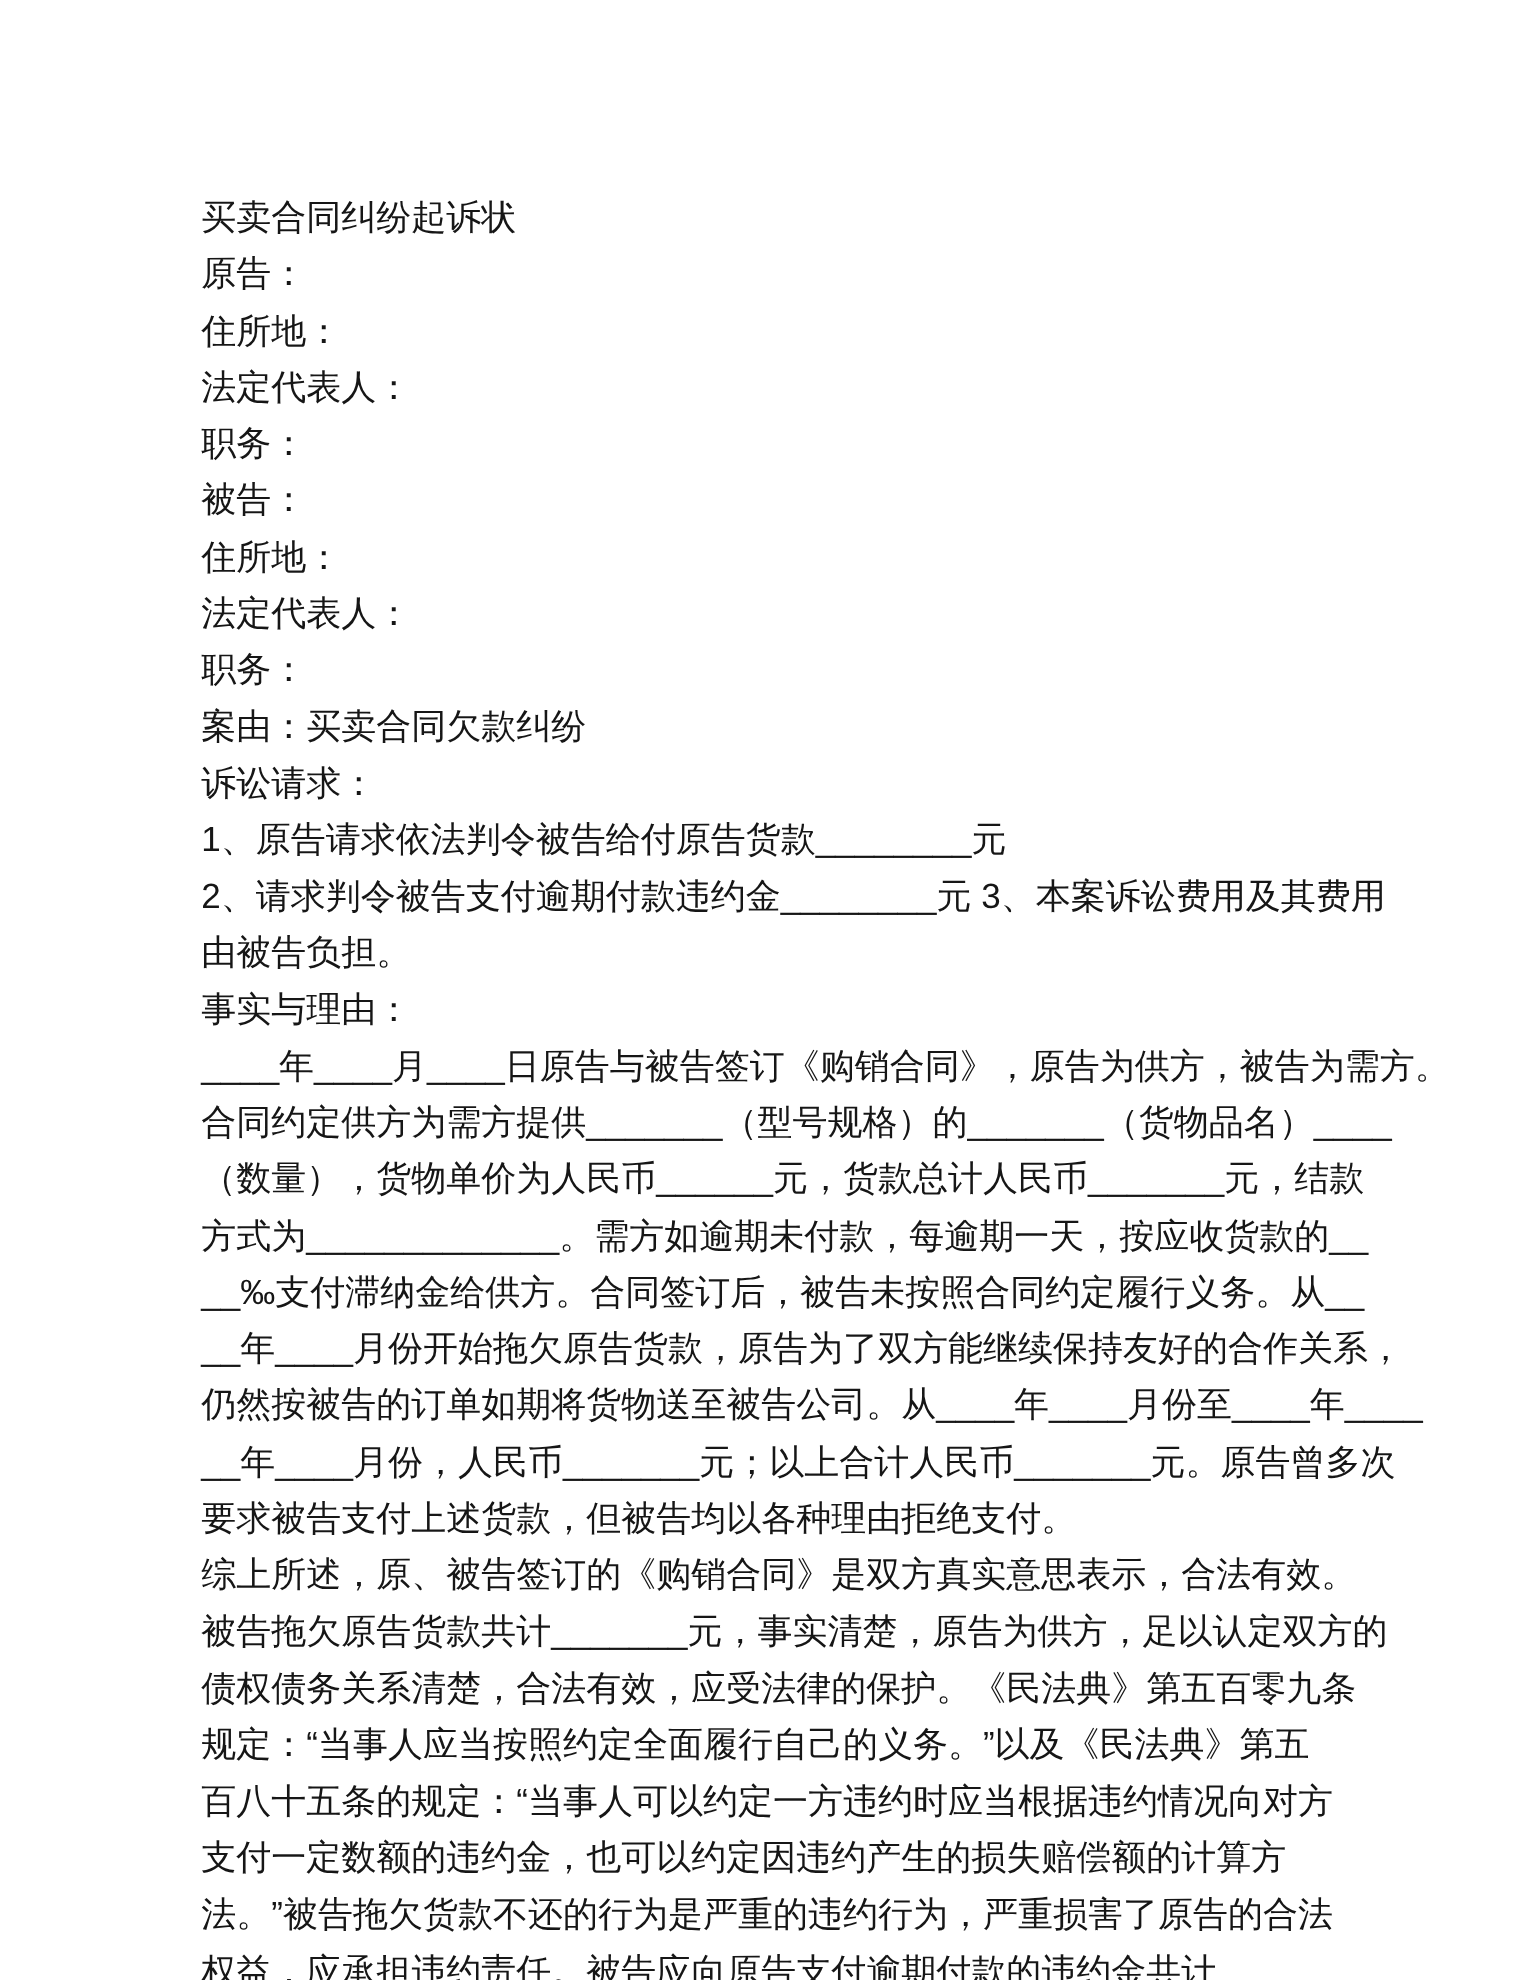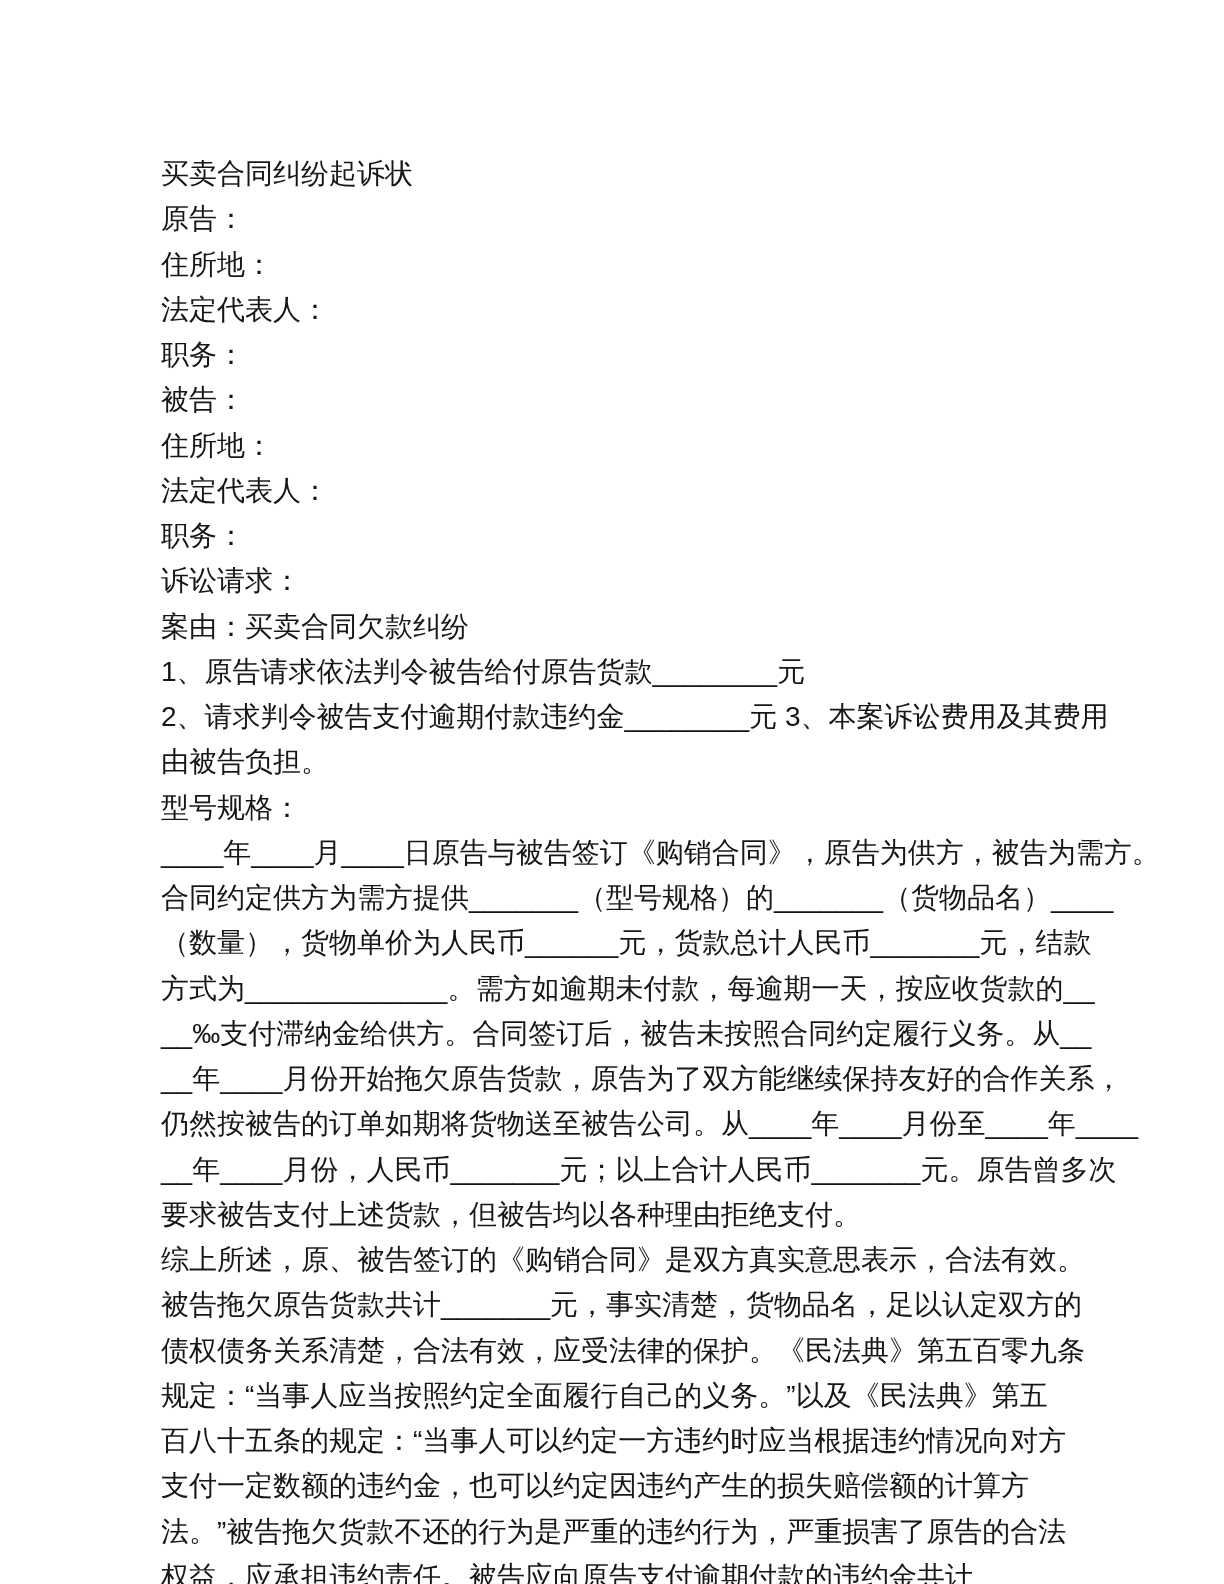--- a/index.html
+++ b/index.html
@@ -38,37 +38,37 @@
   <div class="doc">
     <div class="line">买卖合同纠纷起诉状</div>
     <div class="line">原告：</div>
       <div class="line">住所地：</div>
       <div class="line">法定代表人：</div>
       <div class="line">职务：</div>
       <div class="line">被告：</div>
       <div class="line">住所地：</div>
       <div class="line">法定代表人：</div>
       <div class="line">职务：</div>
+      <div class="line">案由：买卖合同欠款纠纷</div>
       <div class="line">诉讼请求：</div>
-      <div class="line">案由：买卖合同欠款纠纷</div>
       <div class="line">1、原告请求依法判令被告给付原告货款________元</div>
       <div class="line">2、请求判令被告支付逾期付款违约金________元 3、本案诉讼费用及其费用</div>
       <div class="line">由被告负担。</div>
-      <div class="line">型号规格：</div>
+      <div class="line">事实与理由：</div>
       <div class="line">____年____月____日原告与被告签订《购销合同》，原告为供方，被告为需方。</div>
       <div class="line">合同约定供方为需方提供_______（型号规格）的_______（货物品名）____</div>
       <div class="line">（数量），货物单价为人民币______元，货款总计人民币_______元，结款</div>
       <div class="line">方式为_____________。需方如逾期未付款，每逾期一天，按应收货款的__</div>
       <div class="line">__‰支付滞纳金给供方。合同签订后，被告未按照合同约定履行义务。从__</div>
       <div class="line">__年____月份开始拖欠原告货款，原告为了双方能继续保持友好的合作关系，</div>
       <div class="line">仍然按被告的订单如期将货物送至被告公司。从____年____月份至____年____</div>
       <div class="line">__年____月份，人民币_______元；以上合计人民币_______元。原告曾多次</div>
       <div class="line">要求被告支付上述货款，但被告均以各种理由拒绝支付。</div>
       <div class="line">综上所述，原、被告签订的《购销合同》是双方真实意思表示，合法有效。</div>
-      <div class="line">被告拖欠原告货款共计_______元，事实清楚，货物品名，足以认定双方的</div>
+      <div class="line">被告拖欠原告货款共计_______元，事实清楚，原告为供方，足以认定双方的</div>
       <div class="line">债权债务关系清楚，合法有效，应受法律的保护。《民法典》第五百零九条</div>
       <div class="line">规定：“当事人应当按照约定全面履行自己的义务。”以及《民法典》第五</div>
       <div class="line">百八十五条的规定：“当事人可以约定一方违约时应当根据违约情况向对方</div>
       <div class="line">支付一定数额的违约金，也可以约定因违约产生的损失赔偿额的计算方</div>
       <div class="line">法。”被告拖欠货款不还的行为是严重的违约行为，严重损害了原告的合法</div>
       <div class="line">权益，应承担违约责任。被告应向原告支付逾期付款的违约金共计_______</div>
       <div class="line">元。原告为了维护自身的合法权益，根据《中华人民共和国民事诉讼法》第</div>
   </div>
 </div>
 

